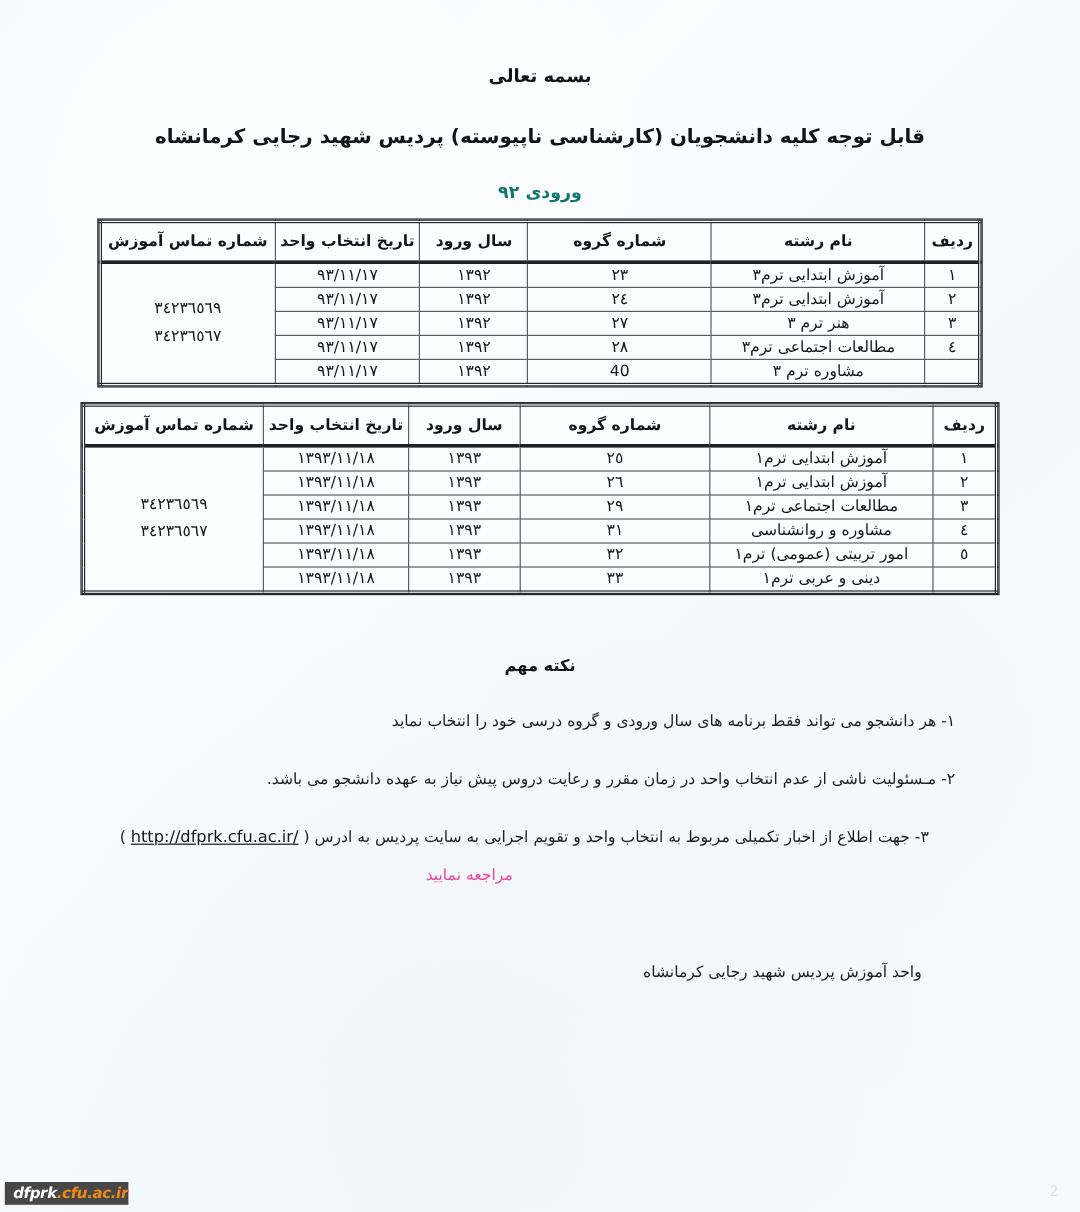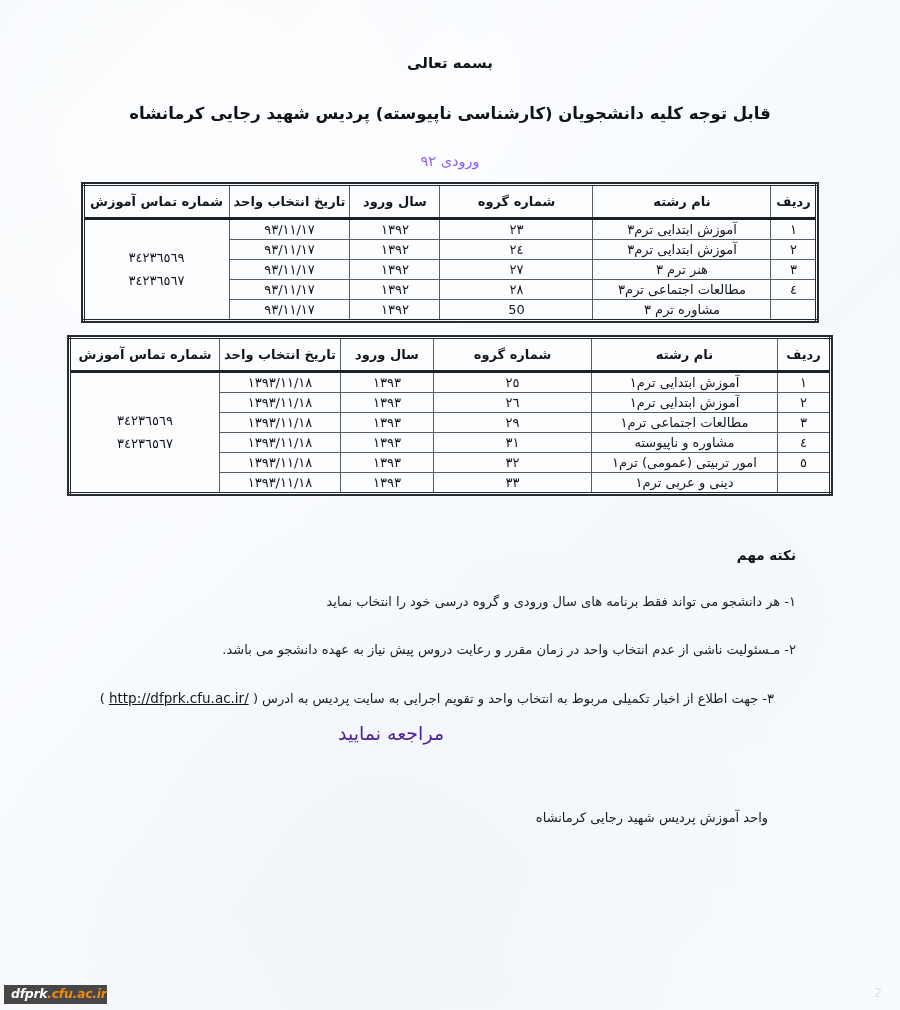--- a/index.html
+++ b/index.html
@@ -50,24 +50,24 @@
   .main-title {
     text-align: center;
     font-weight: bold;
     font-size: 16.5px;
     padding-top: 32px;
     color: #101318;
     letter-spacing: 0.1px;
   }
   .cohort-label {
     text-align: center;
-    font-weight: normal;
+    font-weight: bold;
     font-size: 14.5px;
     padding-top: 30px;
-    color: #8b5cf6;
+    color: #0f766e;
   }
   .cohort-label-2 {
     text-align: center;
     font-weight: bold;
     font-size: 14.5px;
     padding-top: 33px;
     color: #101318;
   }
 
   
@@ -124,44 +124,44 @@
   .t2 .col-tarikh  { width: 120px; }
   .t2 .col-tel     { width: 150px; }
 
   
   .notes {
     margin-top: 52px;
     padding: 0 104px 0 96px;
     direction: rtl;
   }
   .notes-heading {
-    text-align: right;
+    text-align: center;
     font-weight: bold;
     font-size: 13.5px;
     padding-left: 8px;
     color: #101318;
   }
   .note-line {
     font-size: 13px;
     color: #1a1d22;
     margin-top: 28px;
     line-height: 1.7;
   }
   .note-line.n2 { margin-top: 26px; }
   .note-line.n3 {
     margin-top: 26px;
     text-align: right;
     padding-right: 22px;
   }
   .note-cont {
     text-align: center;
-    font-size: 19px;
+    font-size: 13px;
     margin-top: 12px;
     padding-right: 110px;
-    color: #4c1d95;
+    color: #ec4899;
   }
   .url {
     direction: ltr;
     unicode-bidi: embed;
     display: inline-block;
     text-decoration: underline;
     font-size: 13.5px;
     color: #14171c;
   }
   .paren { font-size: 13px; }
@@ -259,21 +259,21 @@
         <tr>
           <td>٤</td>
           <td>مطالعات اجتماعی ترم۳</td>
           <td>٢٨</td>
           <td>١٣٩٢</td>
           <td>٩٣/١١/١٧</td>
         </tr>
         <tr>
           <td></td>
           <td>مشاوره ترم ۳</td>
-          <td>50</td>
+          <td>40</td>
           <td>١٣٩٢</td>
           <td>٩٣/١١/١٧</td>
         </tr>
       </tbody>
     </table>
   </div>
 
 
   <div class="table-wrap">
     <table class="sched t2">
@@ -308,21 +308,21 @@
         </tr>
         <tr>
           <td>٣</td>
           <td>مطالعات اجتماعی ترم۱</td>
           <td>٢٩</td>
           <td>١٣٩٣</td>
           <td>١٣٩٣/١١/١٨</td>
         </tr>
         <tr>
           <td>٤</td>
-          <td>مشاوره و ناپیوسته</td>
+          <td>مشاوره و روانشناسی</td>
           <td>٣١</td>
           <td>١٣٩٣</td>
           <td>١٣٩٣/١١/١٨</td>
         </tr>
         <tr>
           <td>٥</td>
           <td>امور تربیتی (عمومی) ترم۱</td>
           <td>٣٢</td>
           <td>١٣٩٣</td>
           <td>١٣٩٣/١١/١٨</td>

